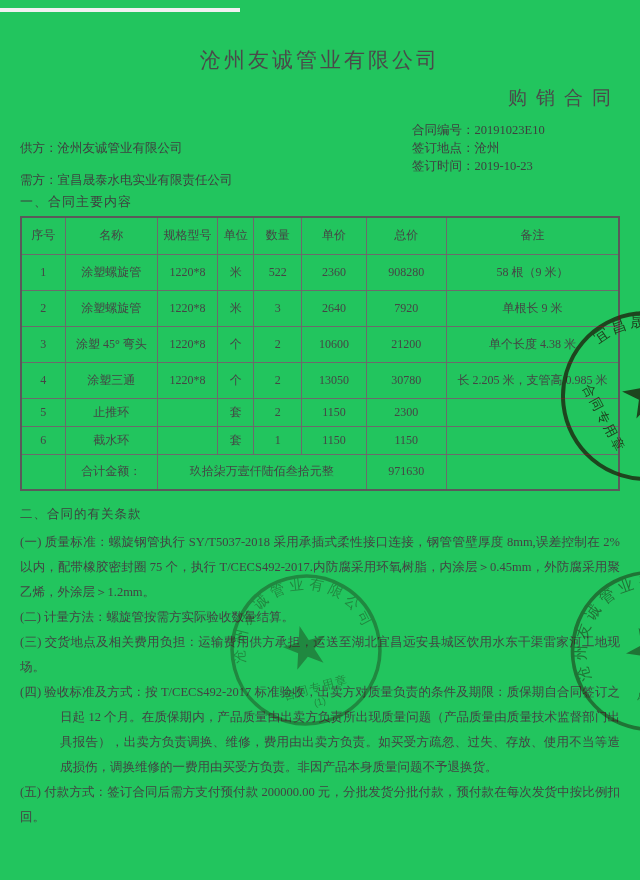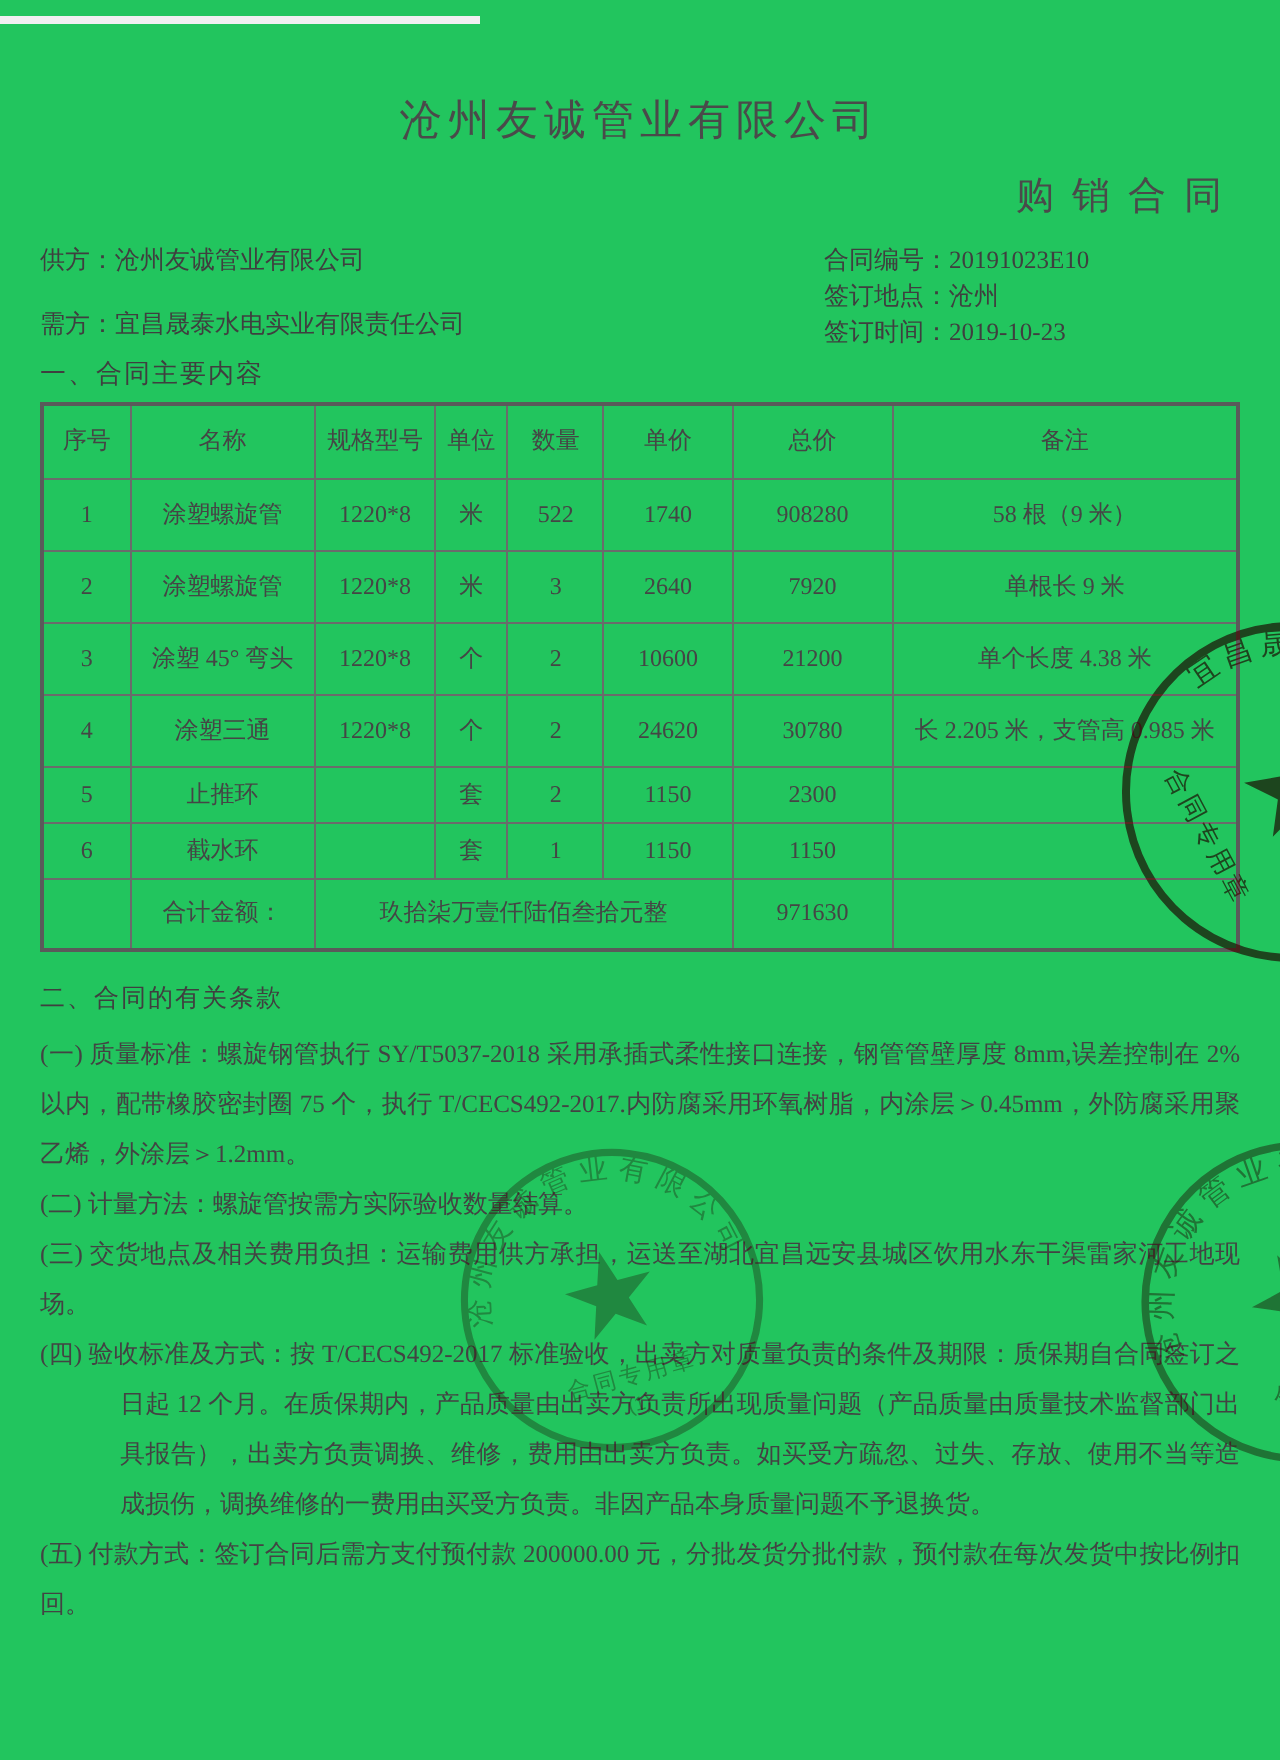--- a/index.html
+++ b/index.html
@@ -12,21 +12,21 @@
     background: #22c55e;
     overflow: hidden;
   }
   .scan-edge { position: absolute; top: 8px; left: 0; width: 240px; height: 4px; background: #f0f0f1; }
   .content { padding: 46px 20px 0 20px; }
 
   .company-title { text-align: center; font-size: 21px; letter-spacing: 3px; color: #4a4a4a; }
   .doc-title { text-align: right; font-size: 19px; letter-spacing: 9px; margin-top: 11px; color: #4a4a4a; }
 
   .info-block { display: flex; margin-top: 10px; font-size: 12.5px; }
-  .info-left { flex: 1; }
+  .info-left { flex: 1; margin-top: 18px; }
   .info-left p { line-height: 19px; }
   .info-left .party-buyer { margin-top: 13px; }
   .info-right { width: 208px; }
   .info-right p { line-height: 18px; }
 
   .sec1-heading { font-size: 13px; margin-top: 3px; letter-spacing: 1px; }
 
   table.main-table { border-collapse: collapse; width: 600px; margin-top: 5px; table-layout: fixed; }
   table.main-table td, table.main-table th {
     border: 1px solid #6b6b6b; text-align: center; font-size: 12px; font-weight: normal;
@@ -97,21 +97,21 @@
         <th>单价</th>
         <th>总价</th>
         <th>备注</th>
       </tr>
       <tr class="r-tall">
         <td>1</td>
         <td>涂塑螺旋管</td>
         <td>1220*8</td>
         <td>米</td>
         <td>522</td>
-        <td>1740</td>
+        <td>2360</td>
         <td>908280</td>
         <td>58 根（9 米）</td>
       </tr>
       <tr class="r-tall">
         <td>2</td>
         <td>涂塑螺旋管</td>
         <td>1220*8</td>
         <td>米</td>
         <td>3</td>
         <td>2640</td>
@@ -127,21 +127,21 @@
         <td>10600</td>
         <td>21200</td>
         <td>单个长度 4.38 米</td>
       </tr>
       <tr class="r-tall">
         <td>4</td>
         <td>涂塑三通</td>
         <td>1220*8</td>
         <td>个</td>
         <td>2</td>
-        <td>24620</td>
+        <td>13050</td>
         <td>30780</td>
         <td>长 2.205 米，支管高 0.985 米</td>
       </tr>
       <tr class="r-short">
         <td>5</td>
         <td>止推环</td>
         <td></td>
         <td>套</td>
         <td>2</td>
         <td>1150</td>

